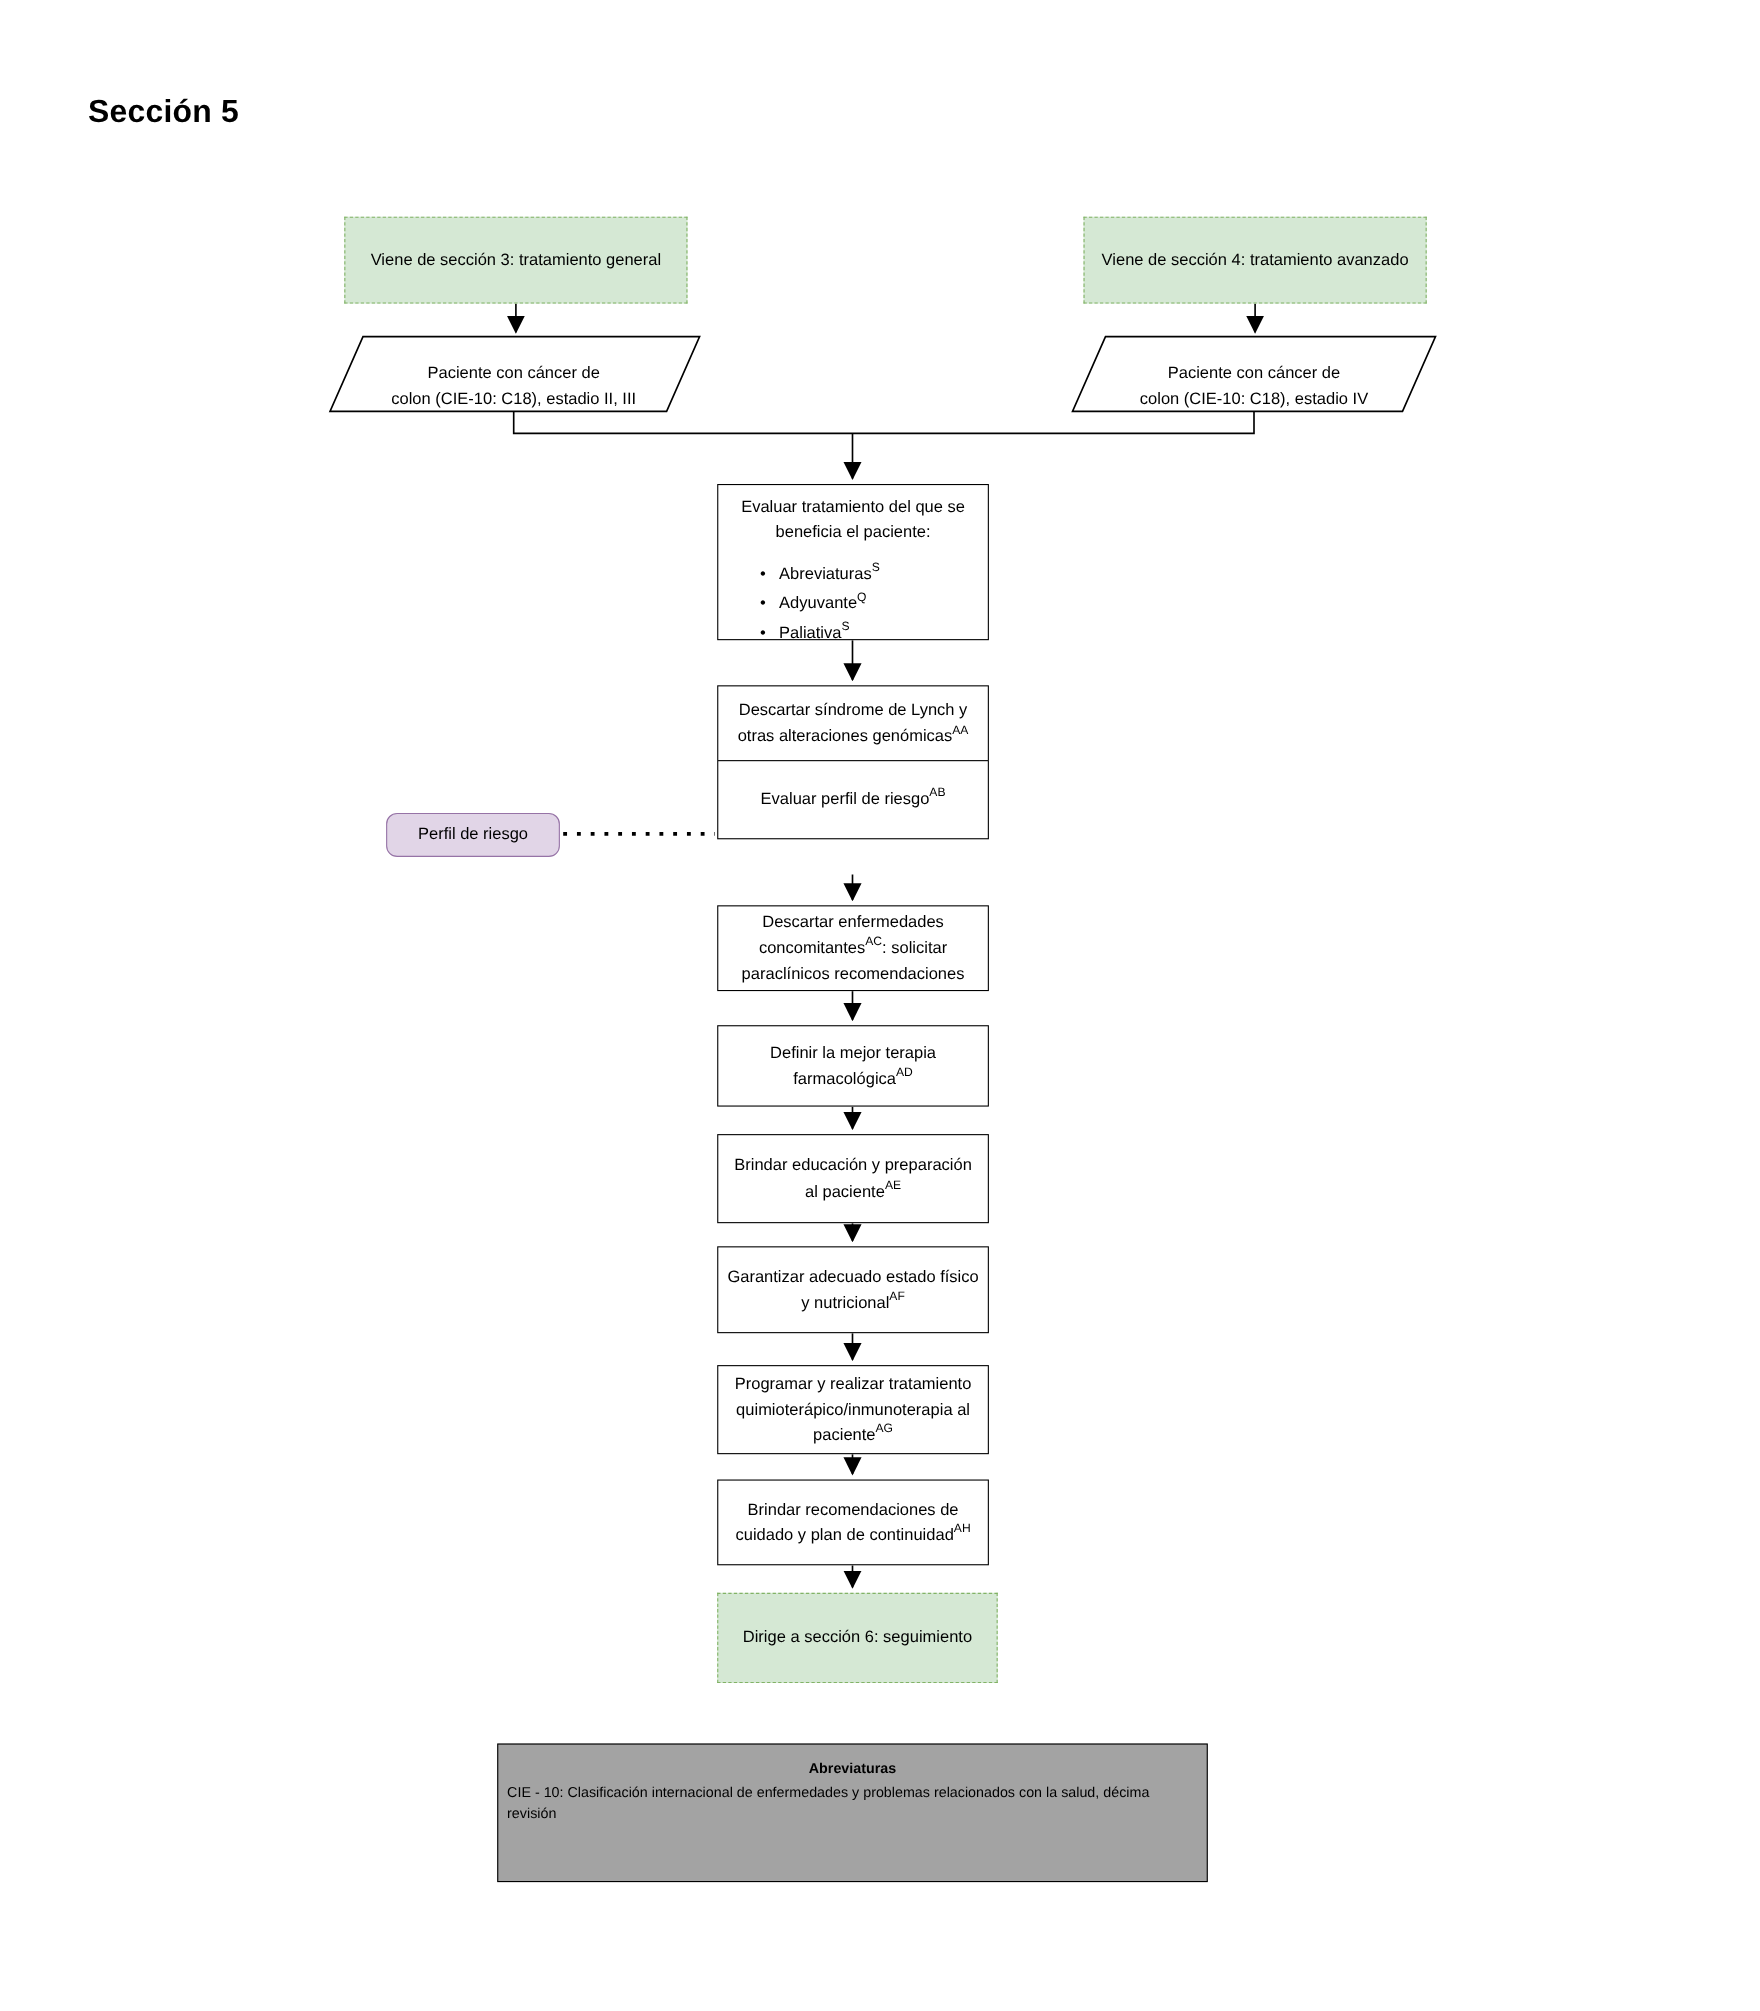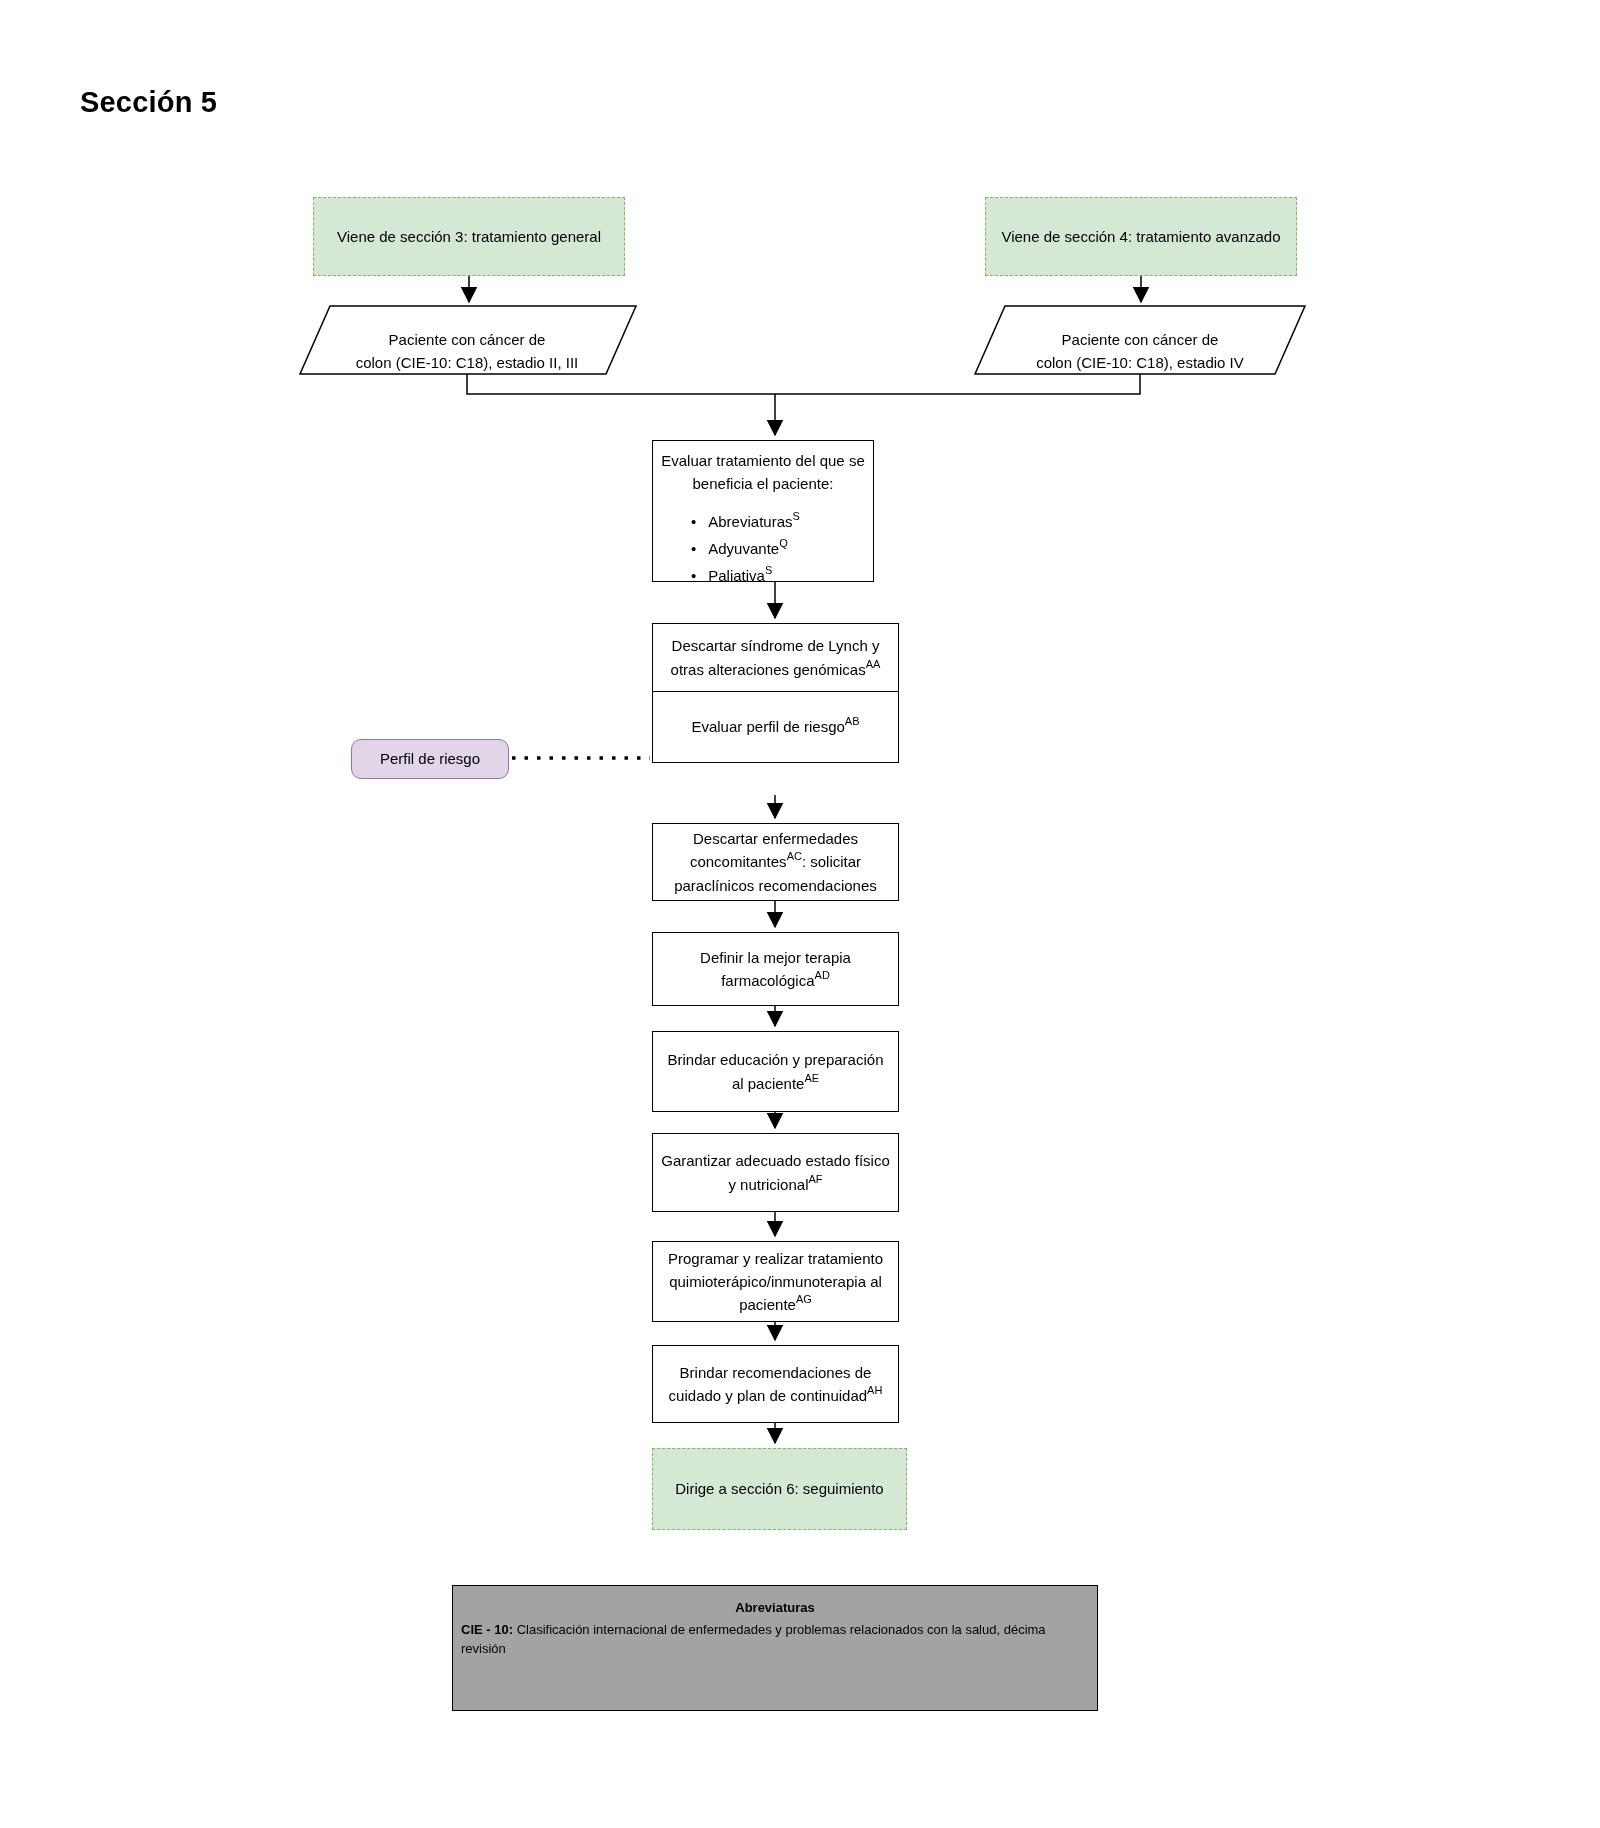--- a/index.html
+++ b/index.html
@@ -27,21 +27,21 @@
   .box-eval{flex-direction:column;justify-content:flex-start;padding-top:8px;}
   .box-eval .eval-title{text-align:center;}
   .box-eval ul{list-style:none;margin:14px 0 0 0;padding:0 0 0 30px;text-align:left;align-self:flex-start;}
   .box-eval li{margin:0 0 4px 0;}
   .box-eval li::before{content:"\2022";margin-right:12px;}
 
   .abbr-box{position:absolute;box-sizing:border-box;background:#a3a3a3;border:1.5px solid var(--line);
         font-size:13px;line-height:1.5;padding:12px 8px 8px 8px;}
   .abbr-title{text-align:center;font-weight:bold;margin-bottom:2px;}
   .abbr-body{text-align:left;}
-  .abbr-term{font-weight:bold;}
+  .abbr-term{font-weight:normal;}
 
   svg.connectors{position:absolute;left:0;top:0;pointer-events:none;}
 </style>
 </head>
 <body>
 
 <div id="canvas">
 
   <svg class="connectors" width="1600" height="1828" viewBox="0 0 1600 1828">
     <defs>
@@ -83,21 +83,21 @@
 
   <div class="para-label" style="left:332px;top:306px;width:270px;height:68px;">
     <span><span>Paciente con cáncer de</span><br>
     <span>colon (CIE-10: C18), estadio II, III</span></span>
   </div>
   <div class="para-label" style="left:1005px;top:306px;width:270px;height:68px;">
     <span><span>Paciente con cáncer de</span><br>
     <span>colon (CIE-10: C18), estadio IV</span></span>
   </div>
 
-  <div class="node rect box-eval" style="left:652px;top:440px;width:222px;height:142px;">
+  <div class="node rect box-eval" style="left:652px;top:440px;width:247px;height:142px;">
     <div class="eval-title">Evaluar tratamiento del que se beneficia el paciente:</div>
     <ul>
       <li><span>Abreviaturas</span><sup class="ref">S</sup></li>
       <li><span>Adyuvante</span><sup class="ref">Q</sup></li>
       <li><span>Paliativa</span><sup class="ref">S</sup></li>
     </ul>
   </div>
 
   <div class="node rect" style="left:652px;top:623px;width:247px;height:69px;">
     <span><span>Descartar síndrome de Lynch y otras alteraciones genómicas</span><sup class="ref">AA</sup><span></span></span>

